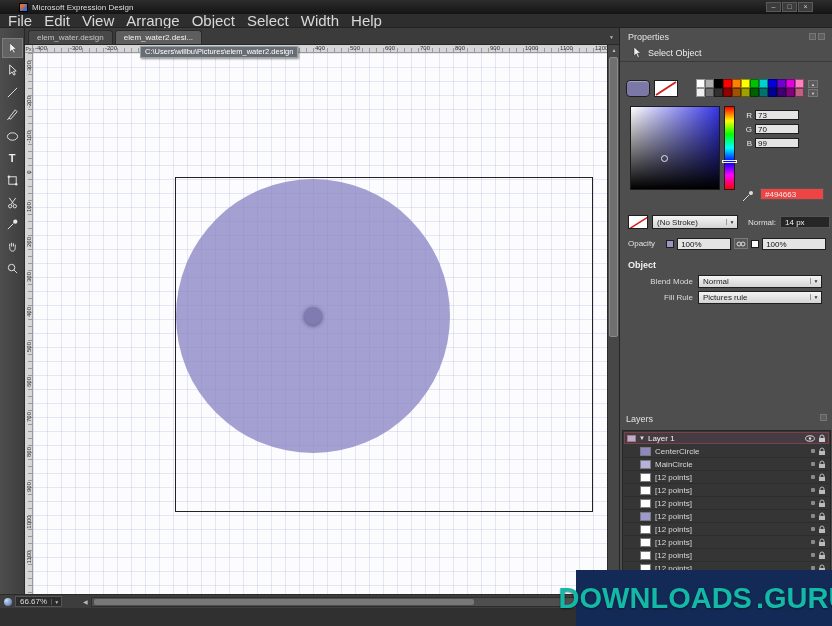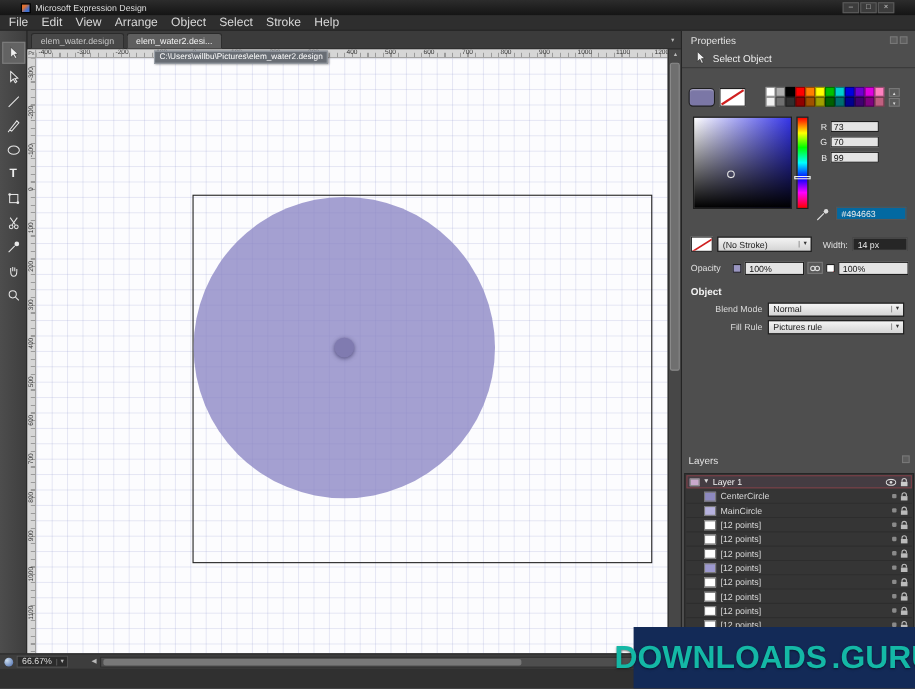--- a/index.html
+++ b/index.html
@@ -6,21 +6,21 @@
   body{background:#222;font-family:"Liberation Sans","DejaVu Sans",sans-serif}
   #app{position:relative;width:832px;height:626px;background:#333;overflow:hidden;user-select:none}
 
   
   .titlebar{position:absolute;left:0;top:0;width:832px;height:14px;background:linear-gradient(#2c2c2c,#141414);display:flex;align-items:center;gap:4px;padding:0 19px}
   .appicon{width:9px;height:9px;background:linear-gradient(135deg,#e07030 30%,#3f6fd0 70%);border:1px solid #000}
   .title-text{color:#ddd;font-size:8px}
   .win-controls{margin-left:auto;display:flex;gap:1px}
   .winbtn{width:15px;height:10px;background:#3c3c3c;border:1px solid #5a5a5a;color:#ccc;font-size:7px;line-height:8px;text-align:center}
   .menubar{position:absolute;left:0;top:14px;width:832px;height:14px;background:#2e2e2e;display:flex;align-items:center;padding-left:2px;border-bottom:1px solid #222}
-  .menu-item{color:#d8d8d8;font-size:11px;padding:1px 6px}
+  .menu-item{color:#d8d8d8;font-size:15px;padding:1px 6px}
   .tabbar{position:absolute;left:25px;top:28px;width:594px;height:17px;background:#3b3b3b;display:flex;align-items:flex-end;padding-left:3px;border-bottom:1px solid #282828}
   .tab{height:14px;line-height:13px;padding:0 8px;font-size:8px;color:#c6c6c6;background:#484848;border:1px solid #2a2a2a;border-bottom:none;border-radius:3px 3px 0 0;margin-right:2px;white-space:nowrap}
   .tab.active{background:#5e5e5e;color:#f2f2f2}
   .tab-overflow{position:absolute;right:5px;bottom:4px;color:#b8b8b8;font-size:5px}
 
   
   .toolbox{position:absolute;left:0;top:28px;width:25px;height:580px;background:linear-gradient(to right,#4d4d4d,#3e3e3e);padding-top:8px;border-right:1px solid #272727}
   .tool{width:21px;height:20px;margin:2px auto;display:flex;align-items:center;justify-content:center}
   .tool.selected{background:#636363;border:1px solid #7d7d7d}
   .tglyph{color:#eee;font-size:11px;font-weight:bold}
@@ -70,21 +70,21 @@
   .pal-arrow{width:10px;height:8px;background:#5c5c5c;border:1px solid #777;color:#ddd;font-size:4px;line-height:7px;text-align:center}
   .picker-area{top:74px;height:110px}
   .sv-box{position:absolute;left:10px;top:4px;width:90px;height:84px;border:1px solid #1c1c1c;background-image:linear-gradient(to top,#000,rgba(0,0,0,0)),linear-gradient(to right,#fff,#3535e8)}
   .sv-cursor{position:absolute;left:30px;top:48px;width:7px;height:7px;border:1px solid #e6e6e6;border-radius:50%}
   .hue-bar{position:absolute;left:104px;top:4px;width:11px;height:84px;border:1px solid #1c1c1c;background:linear-gradient(to bottom,#f00 0%,#ff0 17%,#0f0 33%,#0ff 50%,#00f 67%,#f0f 83%,#f00 100%)}
   .hue-marker{position:absolute;left:102px;top:58px;width:15px;height:3px;border:1px solid #eee}
   .rgb-row{position:absolute;left:124px;display:flex;align-items:center;gap:3px}
   .rgb-label{width:8px;font-size:8px;color:#e8e8e8;text-align:right}
   .rgb-input{width:44px;height:10px;background:#e4e4e4;border:1px solid #1e1e1e;font-size:8px;color:#111;line-height:9px;padding:0 2px}
   .dropper{position:absolute;left:122px;top:86px}
-  .hex-field{position:absolute;left:140px;top:86px;width:64px;height:12px;background:#0369a1;border:1px solid #555;color:#ececec;font-size:8px;line-height:11px;padding-left:4px}
+  .hex-field{position:absolute;left:140px;top:86px;width:64px;height:12px;background:#ef4444;border:1px solid #555;color:#ececec;font-size:8px;line-height:11px;padding-left:4px}
   .stroke-row{top:186px;height:16px;display:flex;align-items:center;gap:4px;padding-left:8px}
   .stroke-preview{width:20px;height:14px;background:#fff;border:1px solid #1e1e1e;position:relative;overflow:hidden}
   .dd{height:14px;background:linear-gradient(#f4f4f4,#d4d4d4);border:1px solid #1e1e1e;display:flex;align-items:center;font-size:8px;color:#222}
   .dd-label{flex:1;padding-left:4px;white-space:nowrap;overflow:hidden}
   .dd-caret{width:11px;text-align:center;border-left:1px solid #999;font-size:5px;color:#333}
   .stroke-dd{width:86px}
   .width-label{font-size:8px;color:#e0e0e0;margin-left:6px}
   .width-field{width:50px;height:12px;background:#262626;border:1px solid #555;color:#ececec;font-size:8px;line-height:11px;padding-left:4px}
   .opacity-row{top:208px;height:15px;display:flex;align-items:center;gap:3px;padding-left:8px}
   .op-label{font-size:8px;color:#e0e0e0}
@@ -128,21 +128,21 @@
     </span>
   </div>
 
   <div class="menubar">
       <span class="menu-item">File</span>
       <span class="menu-item">Edit</span>
       <span class="menu-item">View</span>
       <span class="menu-item">Arrange</span>
       <span class="menu-item">Object</span>
       <span class="menu-item">Select</span>
-      <span class="menu-item">Stroke</span>
+      <span class="menu-item">Width</span>
       <span class="menu-item">Help</span>
     </div>
 
   <div class="tabbar">
     <span style="display:flex">
         <div class="tab">elem_water.design</div>
         <div class="tab active">elem_water2.desi...</div>
       </span>
     <span class="tab-overflow">▼</span>
   </div>
@@ -365,21 +365,21 @@
     <div class="stroke-row">
       <span class="stroke-preview">
         <svg width="20" height="14">
             <line x1="0" y1="13" x2="19" y2="1" stroke="#d02020" stroke-width="1.5"></line>
           </svg>
       </span>
       <span class="dd stroke-dd">
         <span class="dd-label">(No Stroke)</span>
         <span class="dd-caret">▼</span>
       </span>
-      <span class="width-label">Width:</span>
+      <span class="width-label">Normal:</span>
       <span class="width-field">14 px</span>
     </div>
 
     <div class="opacity-row">
       <span class="op-label">Opacity</span>
       <span class="mini-fill-icon"></span>
       <span class="op-field">100%</span>
       <span class="link-btn">
         <svg width="10" height="6">
             <circle cx="3" cy="3" r="2" fill="none" stroke="#ddd"></circle>

